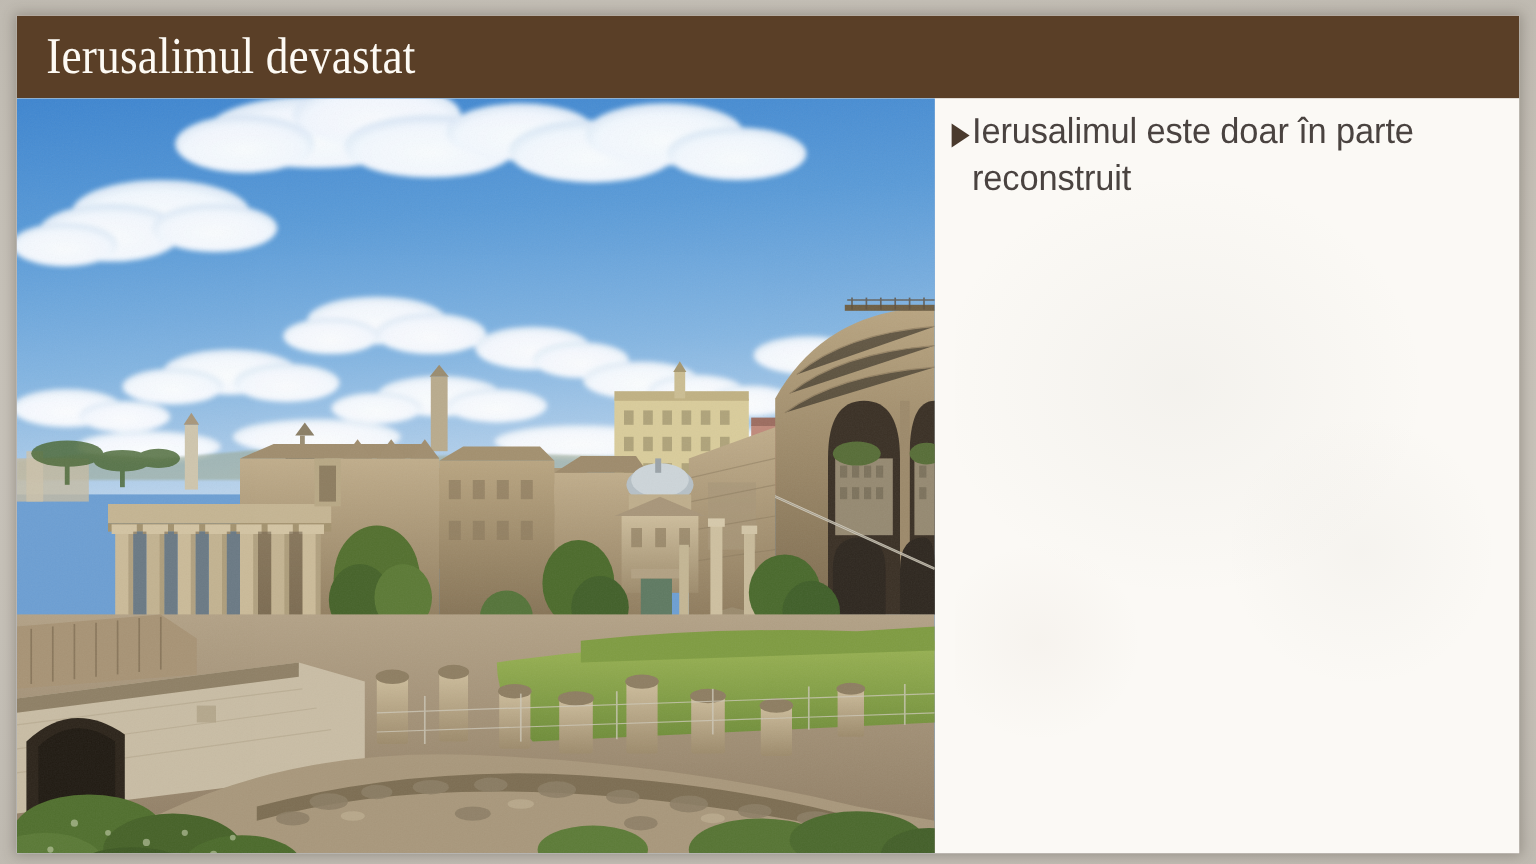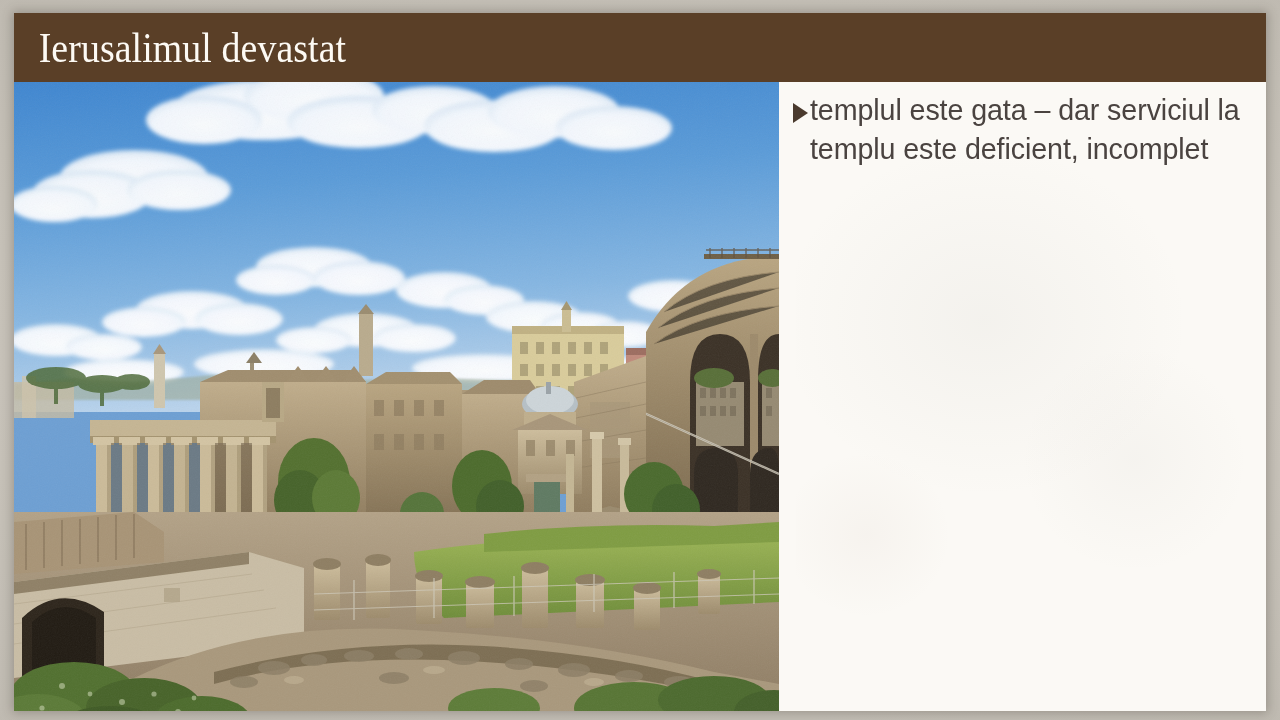--- a/index.html
+++ b/index.html
@@ -636,23 +636,23 @@
           <path d="M0,668 L90,700 L40,700 L0,690 Z" fill="#b08d68" opacity=".9"></path>
 
           <rect x="0" y="0" width="765" height="629" filter="url(#grain)" opacity=".55"></rect>
 
           <rect x="0" y="0" width="765" height="629" fill="none"></rect>
         </svg>
       </div>
 
       <div id="bullets">
 
-
         <div class="bullet-row">
           <span class="bullet-mark"></span>
-          <span class="bullet-text">templul este gata – dar serviciul la templu este deficient, incomplet</span>
+          <span class="bullet-text">Ierusalimul este doar în parte reconstruit</span>
         </div>
+
 
       </div>
 
     </div>
   </div>
 </div>
 
 </body></html>

